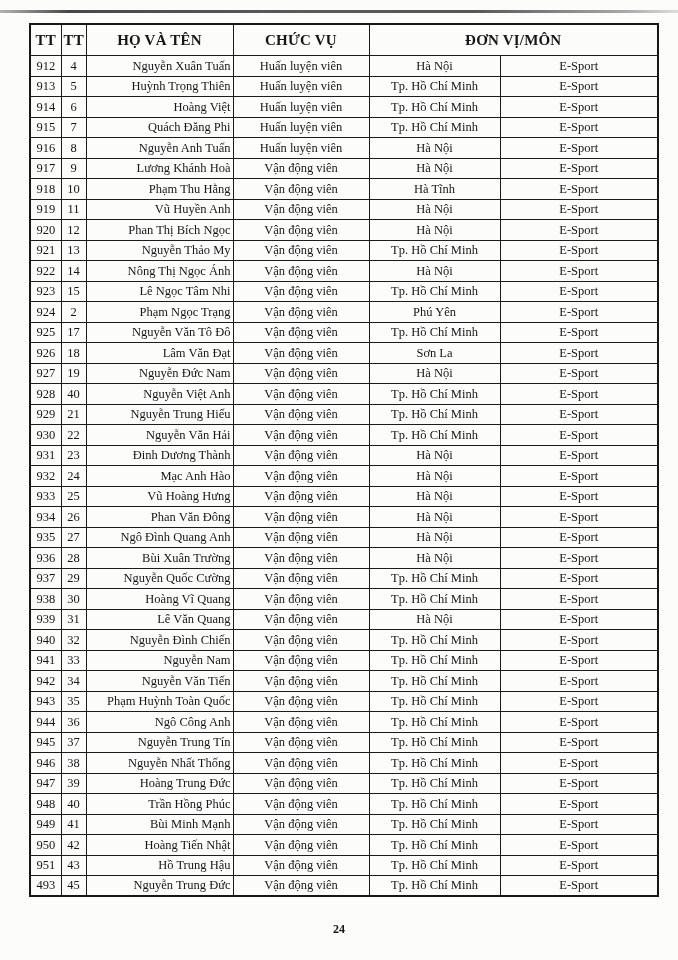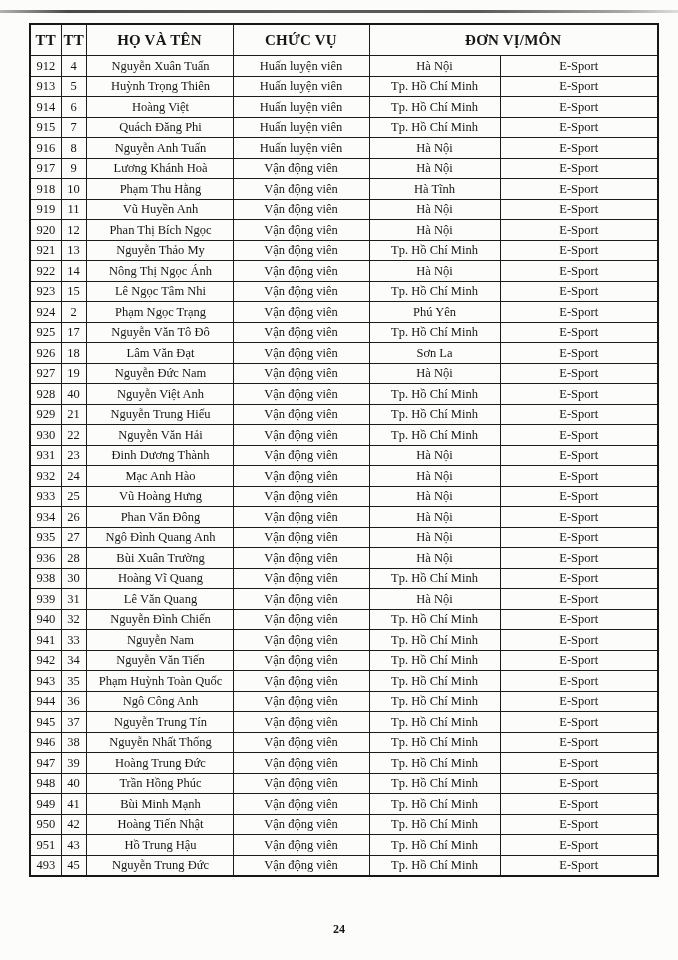--- a/index.html
+++ b/index.html
@@ -50,21 +50,21 @@
     font-size: 15px;
     font-weight: 700;
     letter-spacing: .2px;
   }
   table.roster tbody tr { height: 20.5px; }
   table.roster tbody td {
     font-size: 12.5px;
     line-height: 1;
   }
   table.roster tbody td.left {
-    text-align: center;
+    text-align: right;
     padding-left: 4px;
   }
   .page-number {
     position: absolute;
     left: 0;
     top: 922px;
     width: 678px;
     text-align: center;
     font-size: 12px;
     font-weight: 700;
@@ -288,20 +288,28 @@
       </tr>
       <tr>
         <td>936</td>
         <td>28</td>
         <td class="left">Bùi Xuân Trường</td>
         <td>Vận động viên</td>
         <td>Hà Nội</td>
         <td>E-Sport</td>
       </tr>
       <tr>
+        <td>937</td>
+        <td>29</td>
+        <td class="left">Nguyễn Quốc Cường</td>
+        <td>Vận động viên</td>
+        <td>Tp. Hồ Chí Minh</td>
+        <td>E-Sport</td>
+      </tr>
+      <tr>
         <td>938</td>
         <td>30</td>
         <td class="left">Hoàng Vĩ Quang</td>
         <td>Vận động viên</td>
         <td>Tp. Hồ Chí Minh</td>
         <td>E-Sport</td>
       </tr>
       <tr>
         <td>939</td>
         <td>31</td>

